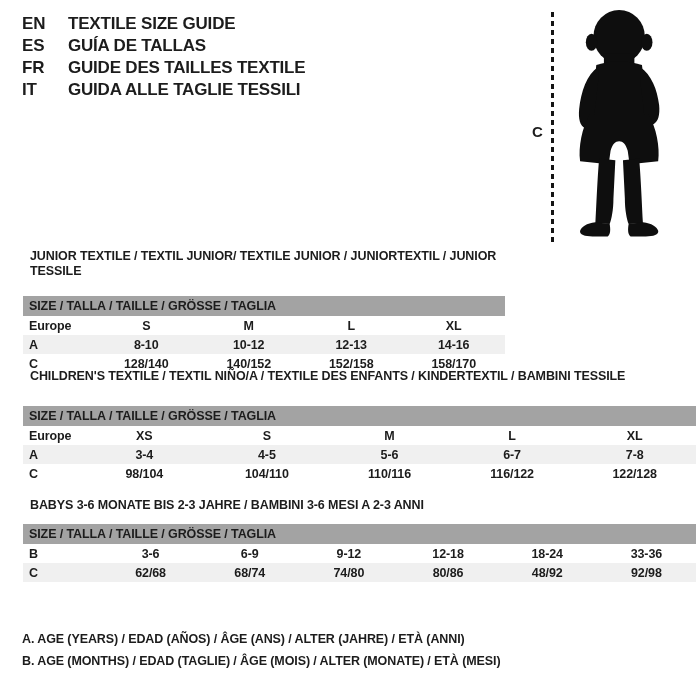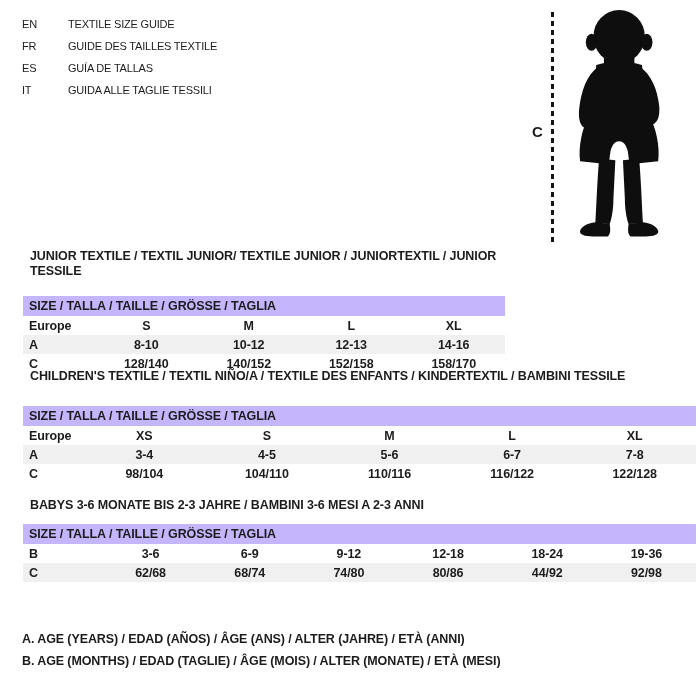--- a/index.html
+++ b/index.html
@@ -8,21 +8,21 @@
     position:relative;
     background:#ffffff;
     font-family:"Liberation Sans", sans-serif;
     color:#1c1c1c;
     overflow:hidden;
     -webkit-font-smoothing:antialiased;
   }
 
   
   .lang-block { position:absolute; top:13px; left:22px; }
-  .lang-row { display:flex; height:22px; align-items:center; font-weight:normal; font-size:11px; letter-spacing:-0.2px; }
+  .lang-row { display:flex; height:22px; align-items:center; font-weight:bold; font-size:17px; letter-spacing:-0.2px; }
   .lang-code { width:46px; }
 
   
   .dashed-line {
     position:absolute; left:551px; top:12px; width:3px; height:234px;
     background:repeating-linear-gradient(to bottom, #141414 0 5px, transparent 5px 9px);
   }
   .measure-c { position:absolute; left:532px; top:123px; font-weight:bold; font-size:15px; }
   .silhouette-wrap { position:absolute; left:560px; top:8px; width:124px; height:238px; }
 
@@ -31,47 +31,47 @@
   .sec-title { font-weight:bold; font-size:12.5px; line-height:15px; padding-left:7px; letter-spacing:-0.1px; }
   .sec-title.two-line { line-height:20px; padding-left:7px; }
   .sec-junior  { top:249px; width:482px; }
   .sec-junior .sec-title { margin-bottom:17px; }
   .sec-children { top:369px; width:673px; }
   .sec-children .sec-title { margin-bottom:22px; }
   .sec-babies { top:495px; width:673px; }
   .sec-babies .titles { margin-bottom:9px; }
 
   .size-bar {
-    background:#c4b5fd; height:20px; line-height:20px;
+    background:#a3a3a3; height:20px; line-height:20px;
     padding-left:6px; font-weight:bold; font-size:12.5px; letter-spacing:-0.1px;
   }
   table { border-collapse:collapse; table-layout:fixed; width:100%; }
   td { height:19px; font-weight:bold; font-size:12.5px; text-align:center; vertical-align:middle; letter-spacing:-0.1px; }
   td.rowlabel { text-align:left; padding-left:6px; }
   tr.shaded { background:#f0f0f0; }
 
   
   .footnotes { position:absolute; left:22px; top:628px; }
   .footnote { height:22px; display:flex; align-items:center; font-weight:bold; font-size:12.5px; letter-spacing:-0.1px; }
 </style>
 </head>
 <body>
 
 <div class="lang-block">
   <div class="lang-row">
     <span class="lang-code">EN</span>
     <span>TEXTILE SIZE GUIDE</span>
   </div>
   <div class="lang-row">
+    <span class="lang-code">ES</span>
+    <span>GUÍA DE TALLAS</span>
+  </div>
+  <div class="lang-row">
     <span class="lang-code">FR</span>
     <span>GUIDE DES TAILLES TEXTILE</span>
-  </div>
-  <div class="lang-row">
-    <span class="lang-code">ES</span>
-    <span>GUÍA DE TALLAS</span>
   </div>
   <div class="lang-row">
     <span class="lang-code">IT</span>
     <span>GUIDA ALLE TAGLIE TESSILI</span>
   </div>
 </div>
 
 <span class="measure-c">C</span>
 <div class="dashed-line"></div>
 <div class="silhouette-wrap">
@@ -187,29 +187,29 @@
         <col>
       </colgroup>
     <tbody>
       <tr>
         <td class="rowlabel">B</td>
         <td>3-6</td>
         <td>6-9</td>
         <td>9-12</td>
         <td>12-18</td>
         <td>18-24</td>
-        <td>19-36</td>
+        <td>33-36</td>
       </tr>
       <tr class="shaded">
         <td class="rowlabel">C</td>
         <td>62/68</td>
         <td>68/74</td>
         <td>74/80</td>
         <td>80/86</td>
-        <td>44/92</td>
+        <td>48/92</td>
         <td>92/98</td>
       </tr>
     </tbody>
   </table>
 </div>
 
 <div class="footnotes">
   <div class="footnote">A. AGE (YEARS) / EDAD (AÑOS) / ÂGE (ANS) / ALTER (JAHRE) / ETÀ (ANNI)</div>
   <div class="footnote">B. AGE (MONTHS) / EDAD (TAGLIE) / ÂGE (MOIS) / ALTER (MONATE) / ETÀ (MESI)</div>
 </div>

